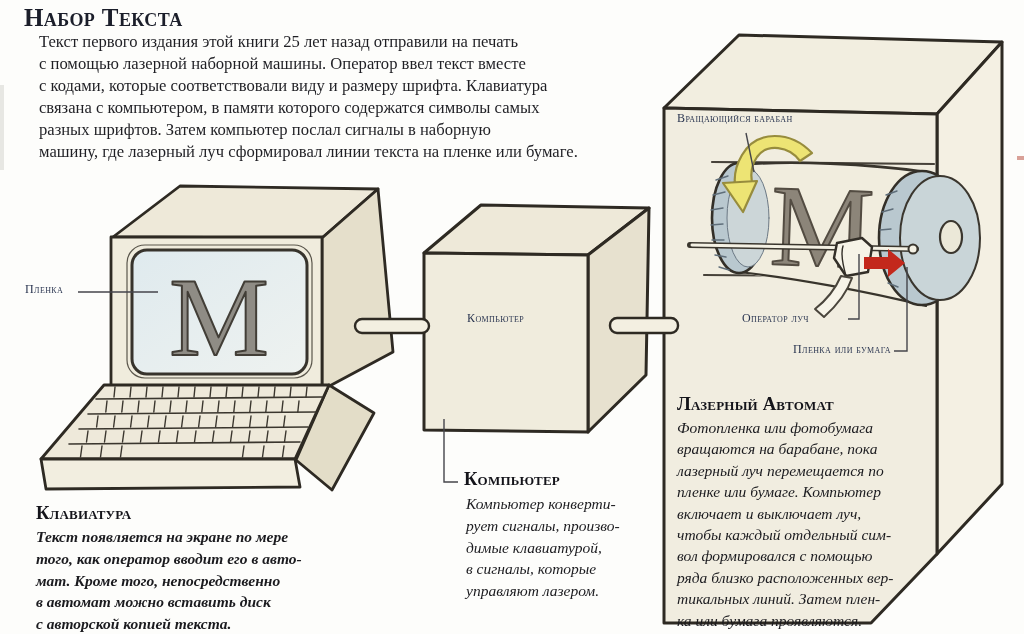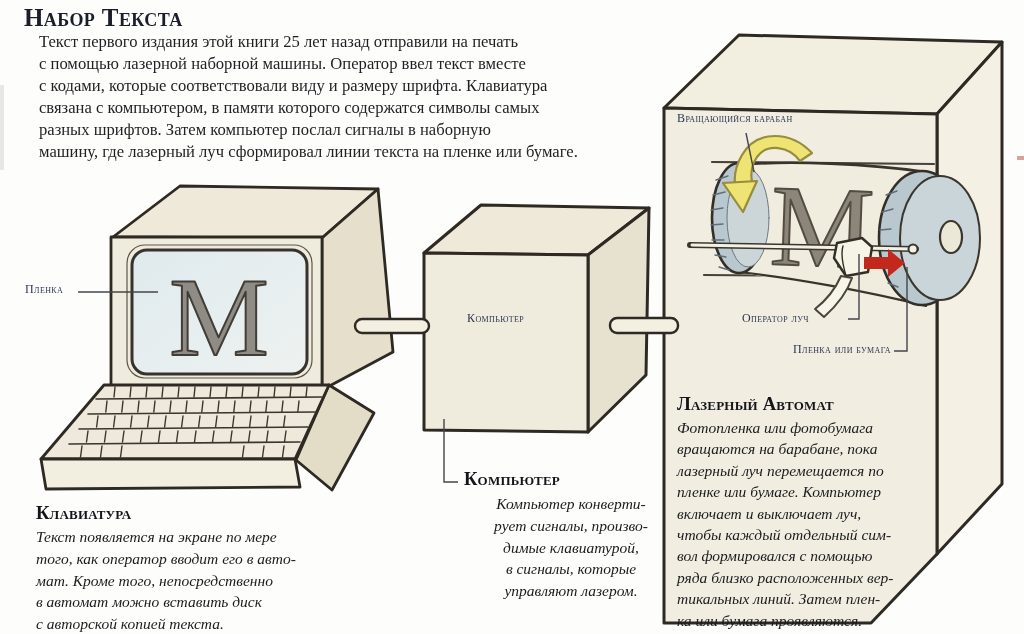--- a/index.html
+++ b/index.html
@@ -119,28 +119,28 @@
 разных шрифтов. Затем компьютер послал сигналы в наборную
 машину, где лазерный луч сформировал линии текста на пленке или бумаге.</div>
 
   <div class="abs label" style="left:25px;top:282px;">Пленка</div>
   <div class="abs label" style="left:677px;top:111px;">Вращающийся барабан</div>
   <div class="abs label" style="left:742px;top:311px;">Оператор луч</div>
   <div class="abs label" style="left:781px;top:342px;margin-left:12px;">Пленка или бумага</div>
   <div class="abs label" style="left:467px;top:311px;">Компьютер</div>
 
   <div class="abs sec-h" style="left:36px;top:503px;">Клавиатура</div>
-  <div class="abs ital" style="left:36px;top:526px;width:330px;">Текст появляется на экране по мере
+  <div class="abs ital" style="left:36px;top:526px;width:330px;font-weight:bold;">Текст появляется на экране по мере
 того, как оператор вводит его в авто-
 мат. Кроме того, непосредственно
 в автомат можно вставить диск
 с авторской копией текста.</div>
 
   <div class="abs sec-h" style="left:464px;top:469px;">Компьютер</div>
-  <div class="abs ital" style="left:466px;top:493px;width:210px;text-align:center;">Компьютер конверти-
+  <div class="abs ital" style="left:466px;top:493px;width:210px;">Компьютер конверти-
 рует сигналы, произво-
 димые клавиатурой,
 в сигналы, которые
 управляют лазером.</div>
 
   <div class="abs ital" style="left:677px;top:417px;width:262px;line-height:21.4px;">Фотопленка или фотобумага
 вращаются на барабане, пока
 лазерный луч перемещается по
 пленке или бумаге. Компьютер
 включает и выключает луч,

